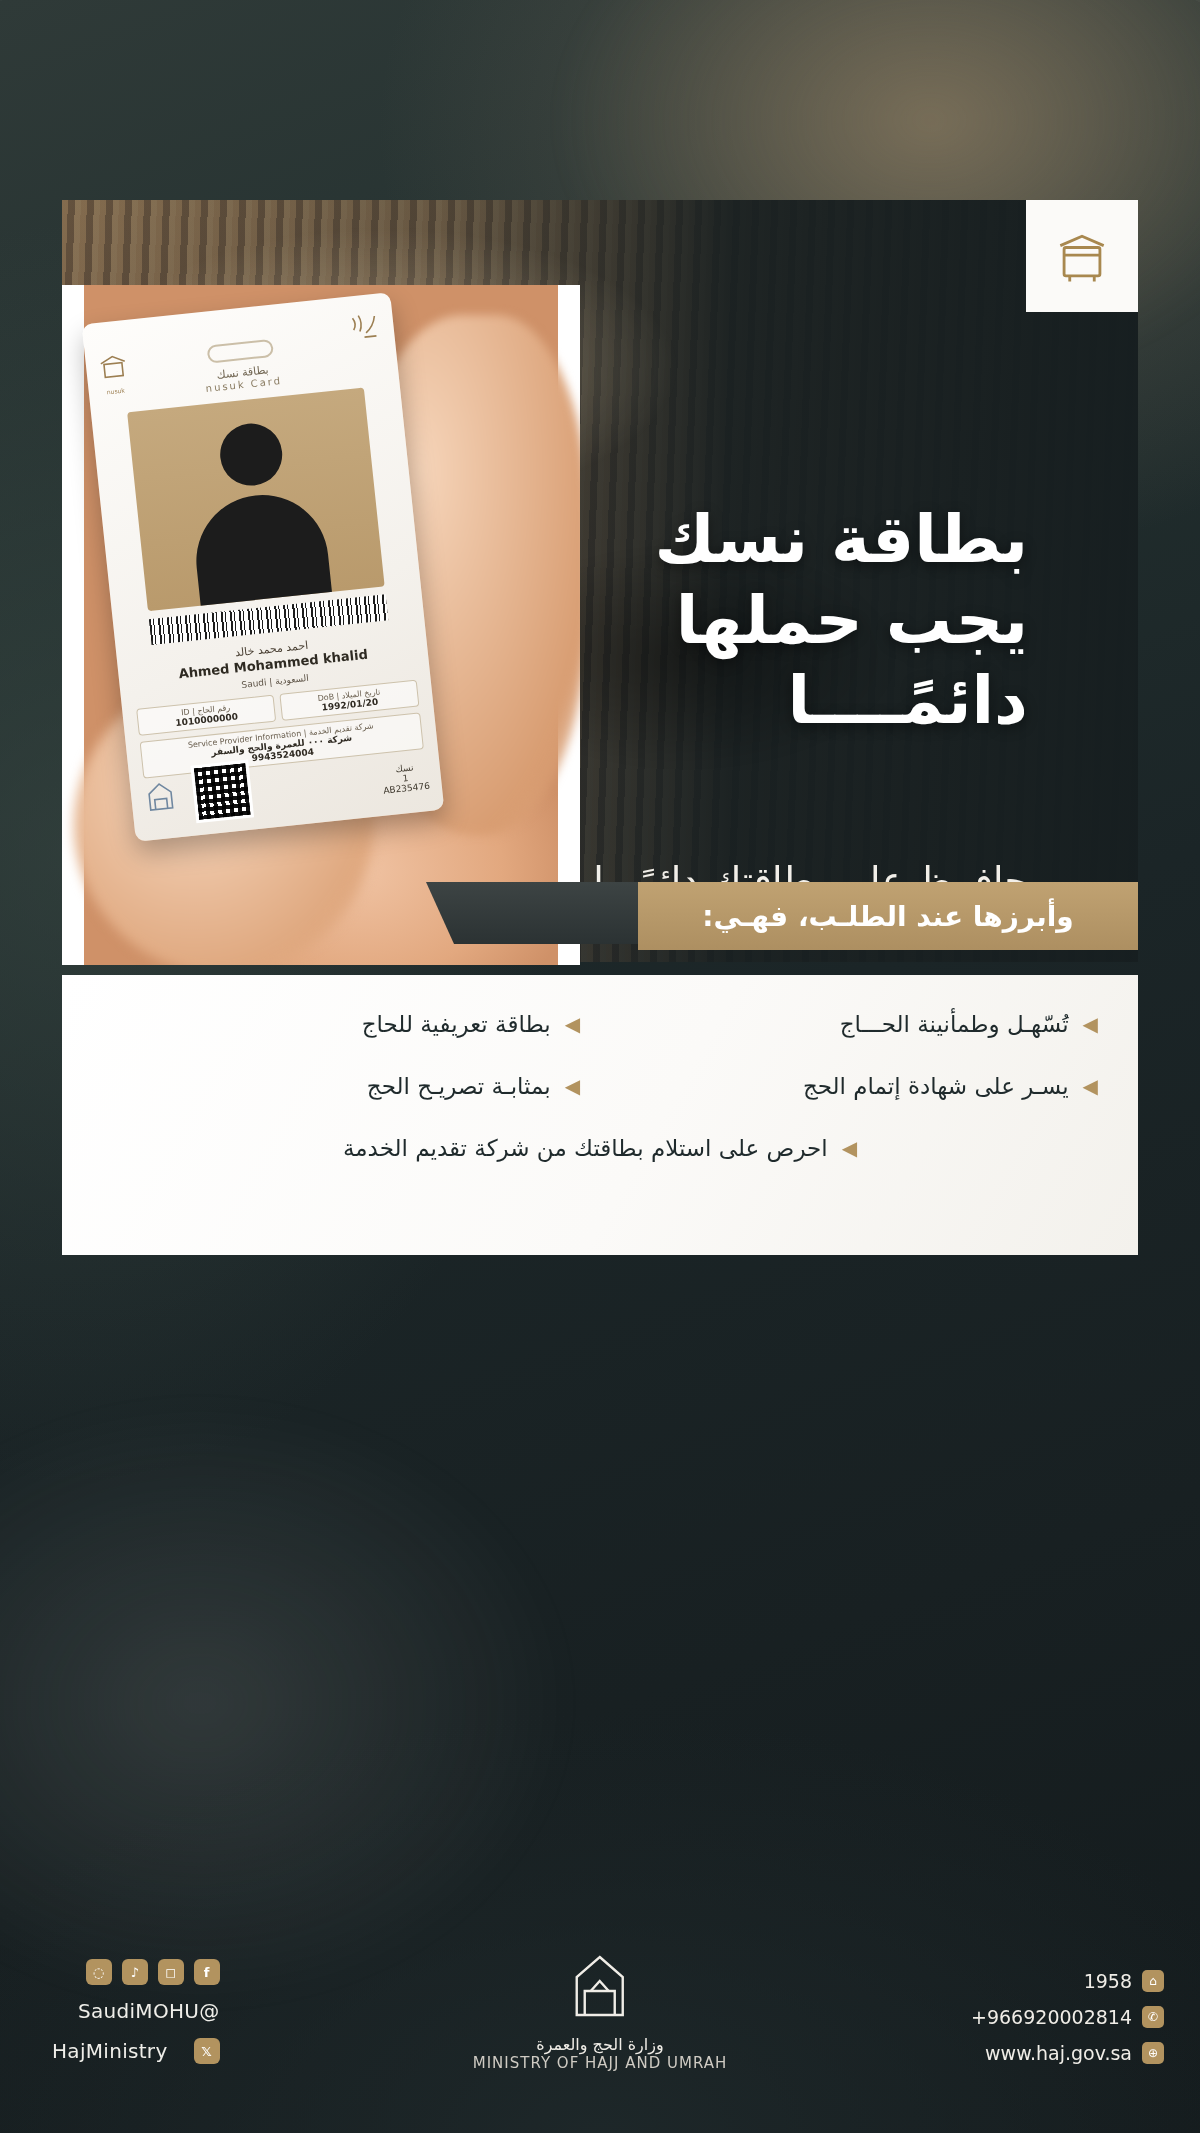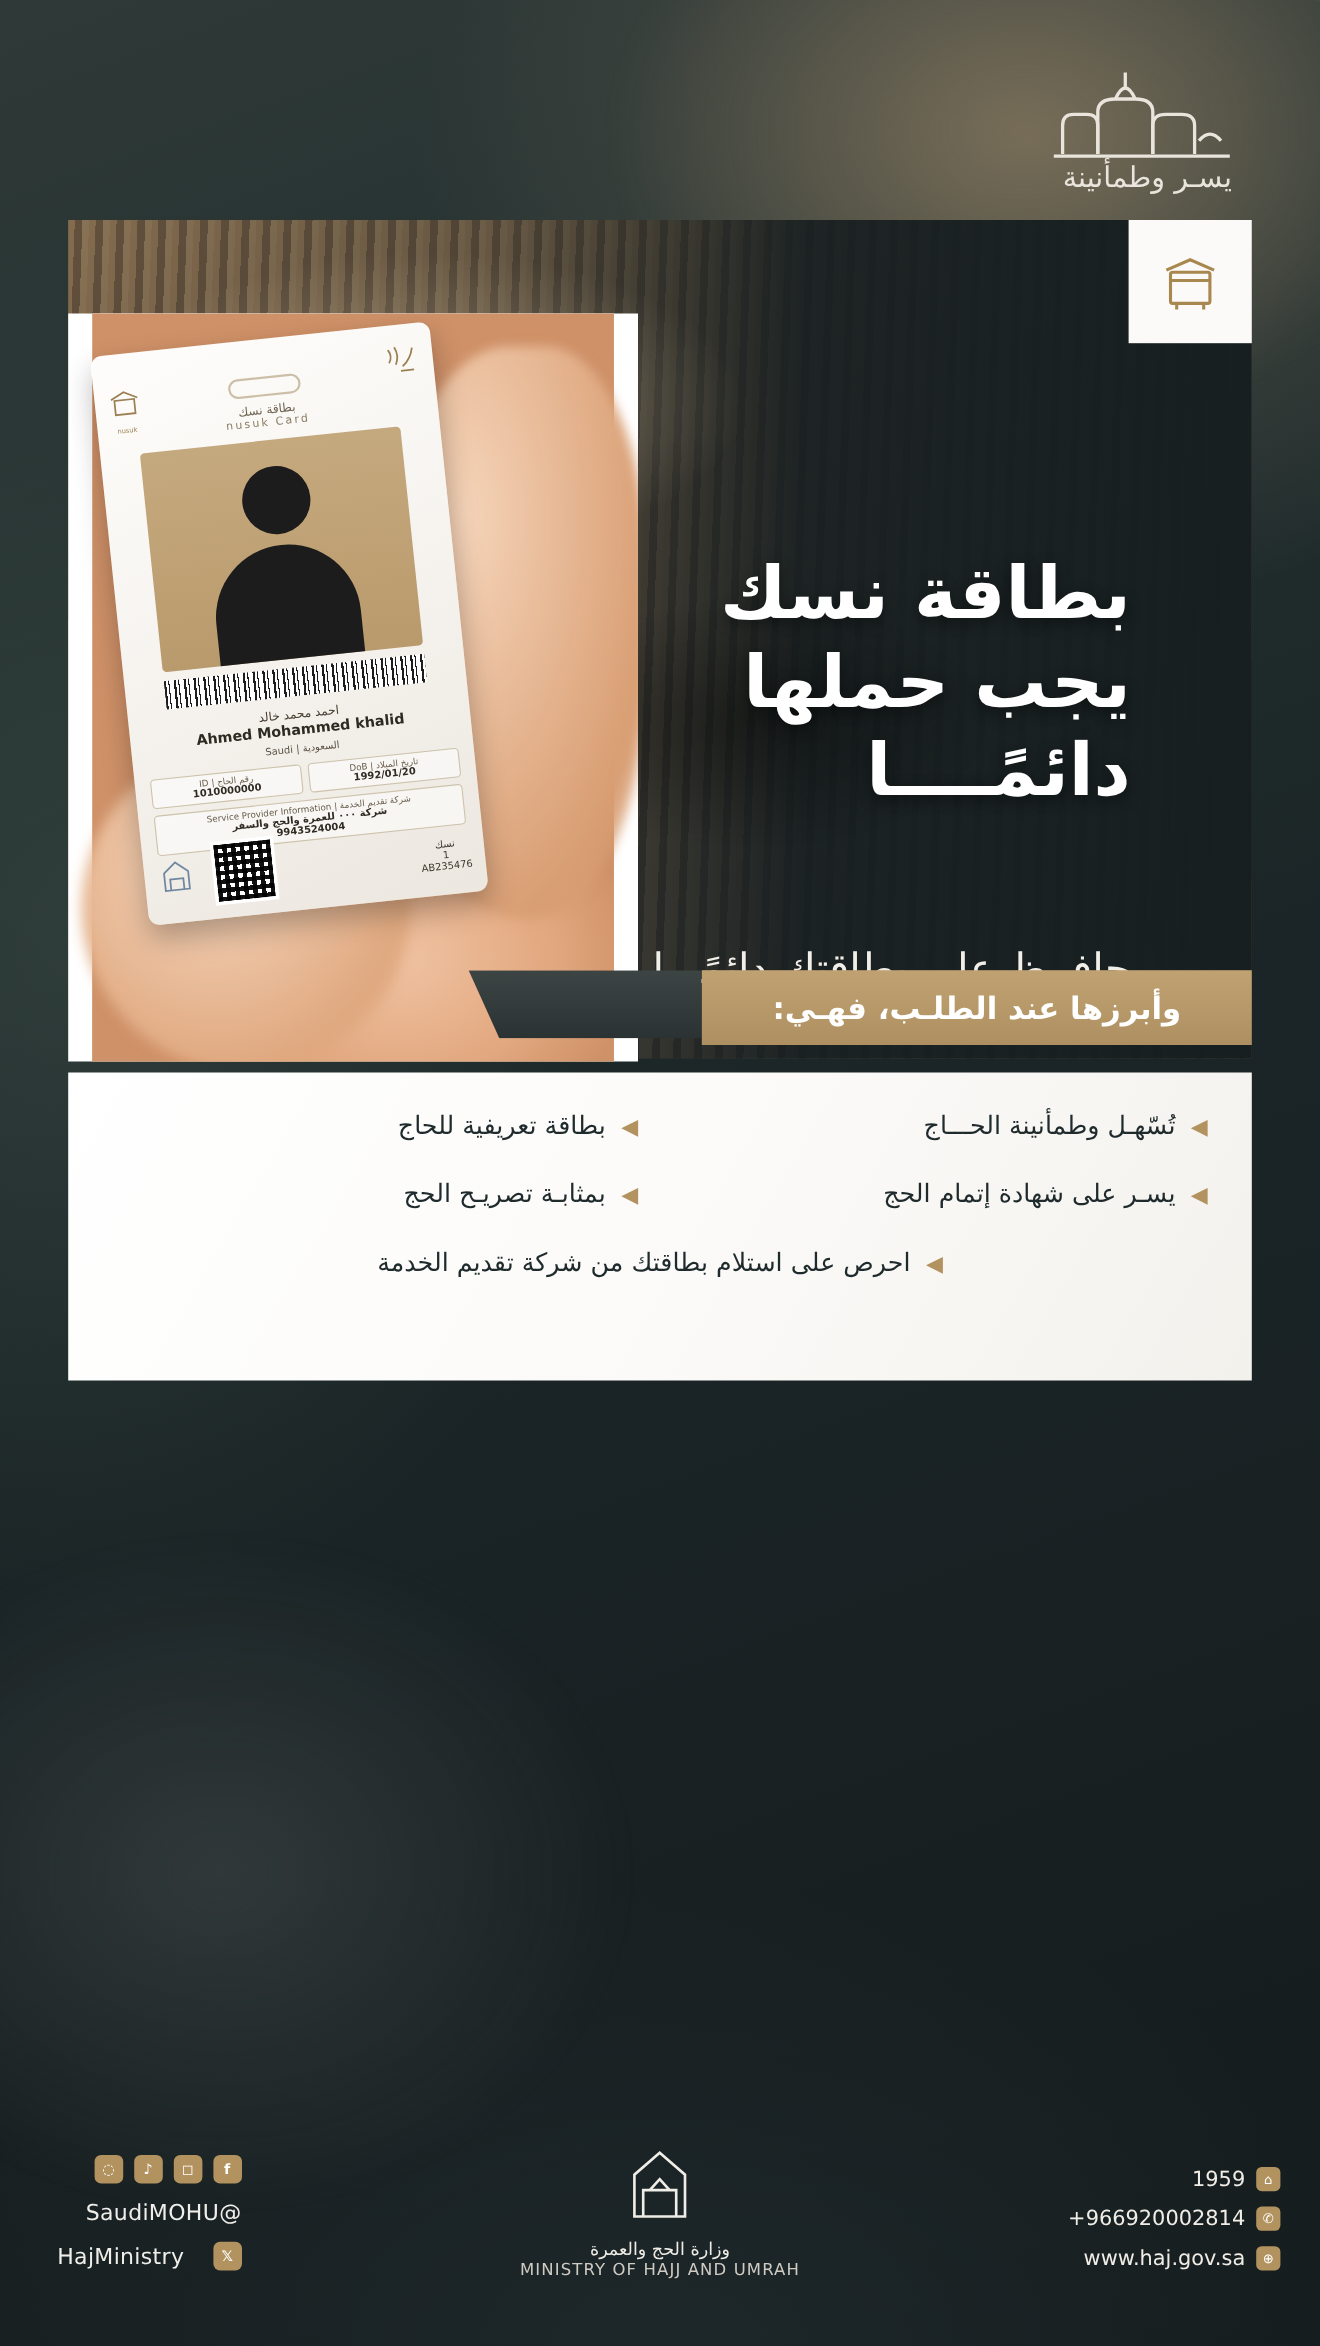--- a/index.html
+++ b/index.html
@@ -299,34 +299,20 @@
   .c-ic { width: 22px; height: 22px; border-radius: 5px; background:#b2935f; display:flex; align-items:center; justify-content:center; font-size:12px; color:#fff;}
 </style>
 </head>
 <body>
 
 <div class="poster">
   <div class="streaks"></div>
   <div class="glow-top-right"></div>
   <div class="glow-bottom-left"></div>
 
-  <div class="brand">
-    <svg viewBox="0 0 190 120" width="190" height="120" aria-hidden="true">
-      <g fill="none" stroke="currentColor" stroke-width="3">
-        <path d="M18 82 L18 56 Q18 46 28 46 L40 46 Q50 46 50 56 L50 82"></path>
-        <path d="M50 82 L50 44 Q50 32 66 32 L84 32 Q100 32 100 44 L100 82"></path>
-        <path d="M100 82 L100 56 Q100 46 112 46 L126 46 Q138 46 138 56 L138 82"></path>
-        <path d="M66 32 Q75 12 84 32"></path>
-        <path d="M75 22 L75 8"></path>
-        <path d="M142 70 q10 -12 20 0"></path>
-        <path d="M10 84 L170 84"></path>
-      </g>
-      <text x="95" y="112" text-anchor="middle" fill="currentColor" font-size="26" font-family="'DejaVu Sans',sans-serif">يسـر وطمأنينة</text>
-    </svg>
-  </div>
 
   <div class="hero">
     <div class="hero-bg"></div>
 
     <div class="kaaba-badge">
       <svg viewBox="0 0 70 70" width="66" height="66" aria-hidden="true">
         <g fill="none" stroke="#a8884f" stroke-width="3">
           <rect x="16" y="26" width="38" height="30" rx="2"></rect>
           <path d="M16 34 L54 34"></path>
           <path d="M12 24 L35 14 L58 24"></path>
@@ -471,21 +457,21 @@
             <path d="M30 40 L39 30 L48 40"></path>
           </g>
         </svg>
       </div>
       <div class="m-ar">وزارة الحج والعمرة</div>
       <div class="m-en">MINISTRY OF HAJJ AND UMRAH</div>
     </div>
 
     <div class="contact">
       <div class="c-row">
-        <span>1959</span>
+        <span>1958</span>
         <span class="c-ic">⌂</span>
       </div>
       <div class="c-row">
         <span>+966920002814</span>
         <span class="c-ic">✆</span>
       </div>
       <div class="c-row">
         <span>www.haj.gov.sa</span>
         <span class="c-ic">⊕</span>
       </div>

